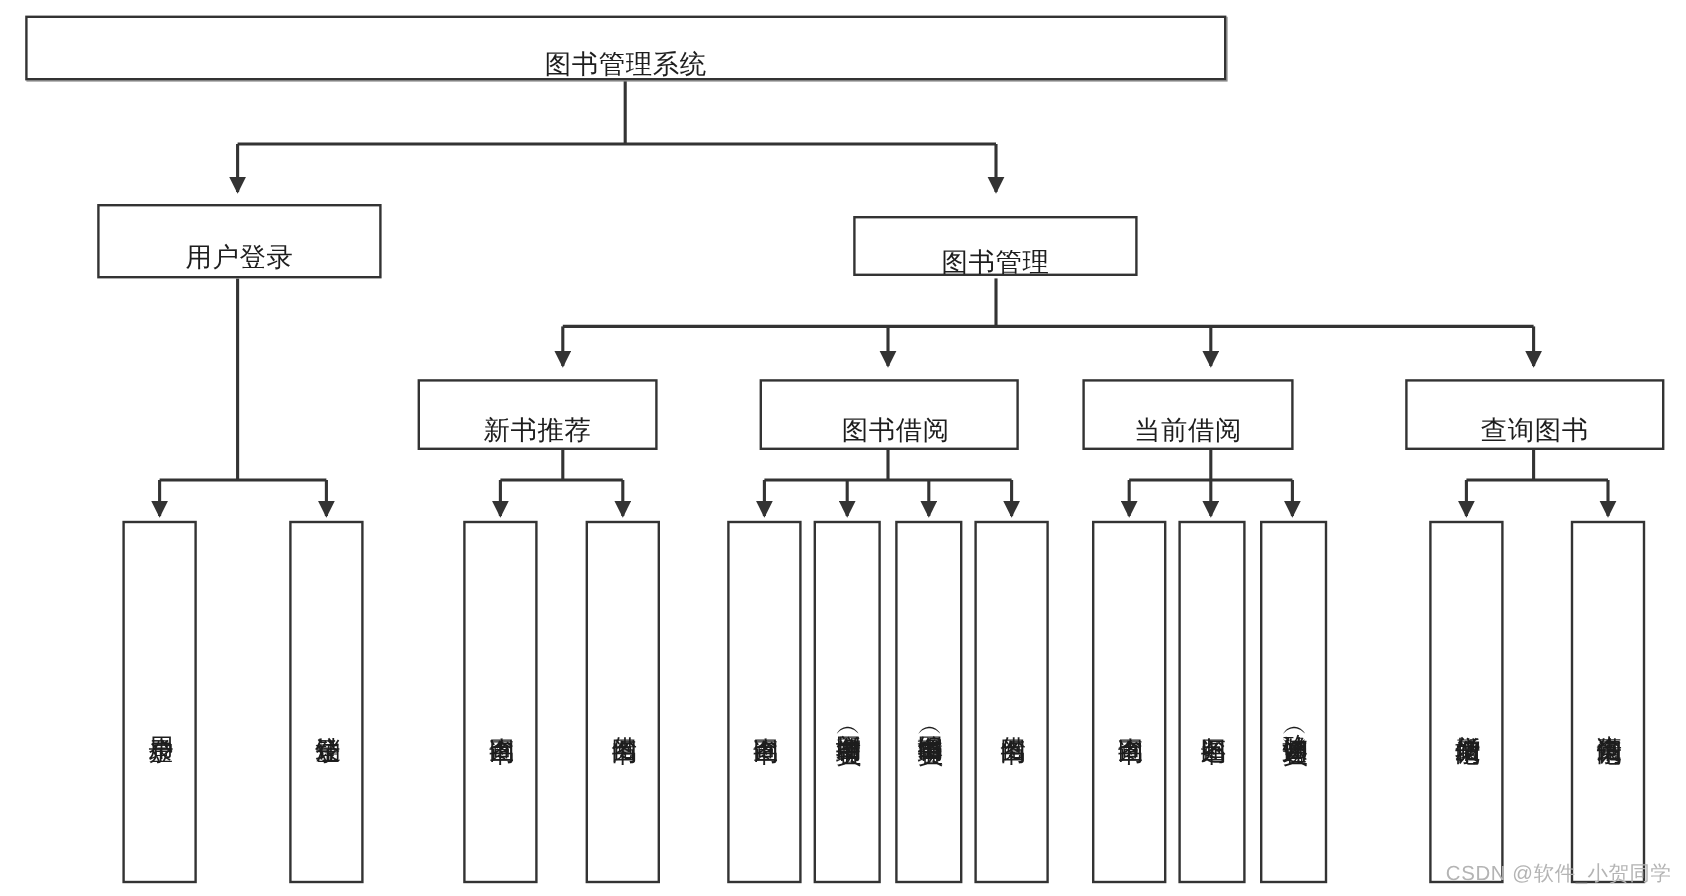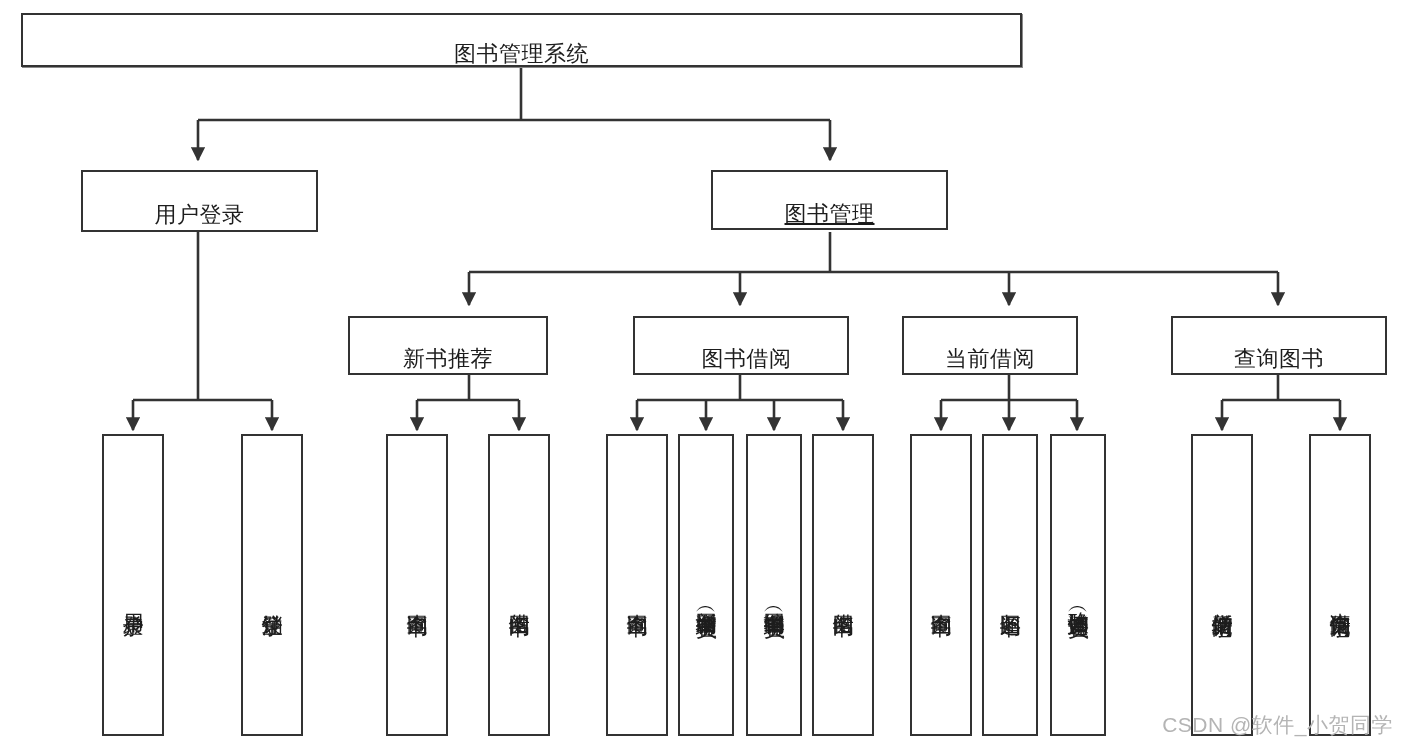--- a/index.html
+++ b/index.html
@@ -67,21 +67,21 @@
     display: flex;
     width: 100%;
     height: 100%;
     align-items: center;
     justify-content: center;
   }
   .watermark {
     position: absolute;
     right: 12px;
     bottom: 8px;
-    font-size: 21px;
+    font-size: 17px;
     color: #b4b4b4;
     letter-spacing: 0.5px;
     z-index: 3;
     white-space: nowrap;
     text-align: right;
   }
 </style>
 </head>
 <body>
 
@@ -137,21 +137,21 @@
     </g>
   </svg>
 
   <div class="node root" style="left:21px; top:13px; width:1001px; height:54px;">
     <span class="node-label">图书管理系统</span>
   </div>
 
   <div class="node" style="left:81px; top:170px; width:237px; height:62px;">
     <span class="node-label">用户登录</span>
   </div>
-  <div class="node" style="left:711px; top:170px; width:237px; height:60px;text-decoration:underline;">
+  <div class="node" style="left:711px; top:180px; width:237px; height:50px;">
     <span class="node-label">图书管理</span>
   </div>
 
   <div class="node" style="left:348px; top:316px; width:200px; height:59px;">
     <span class="node-label">新书推荐</span>
   </div>
   <div class="node" style="left:633px; top:316px; width:216px; height:59px;padding-left:11px;">
     <span class="node-label">图书借阅</span>
   </div>
   <div class="node" style="left:902px; top:316px; width:176px; height:59px;">

